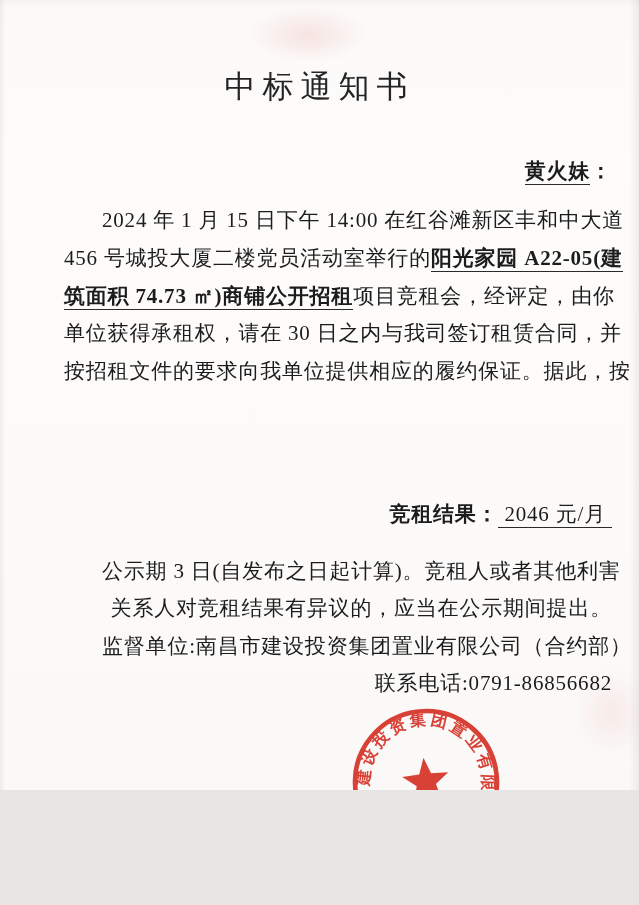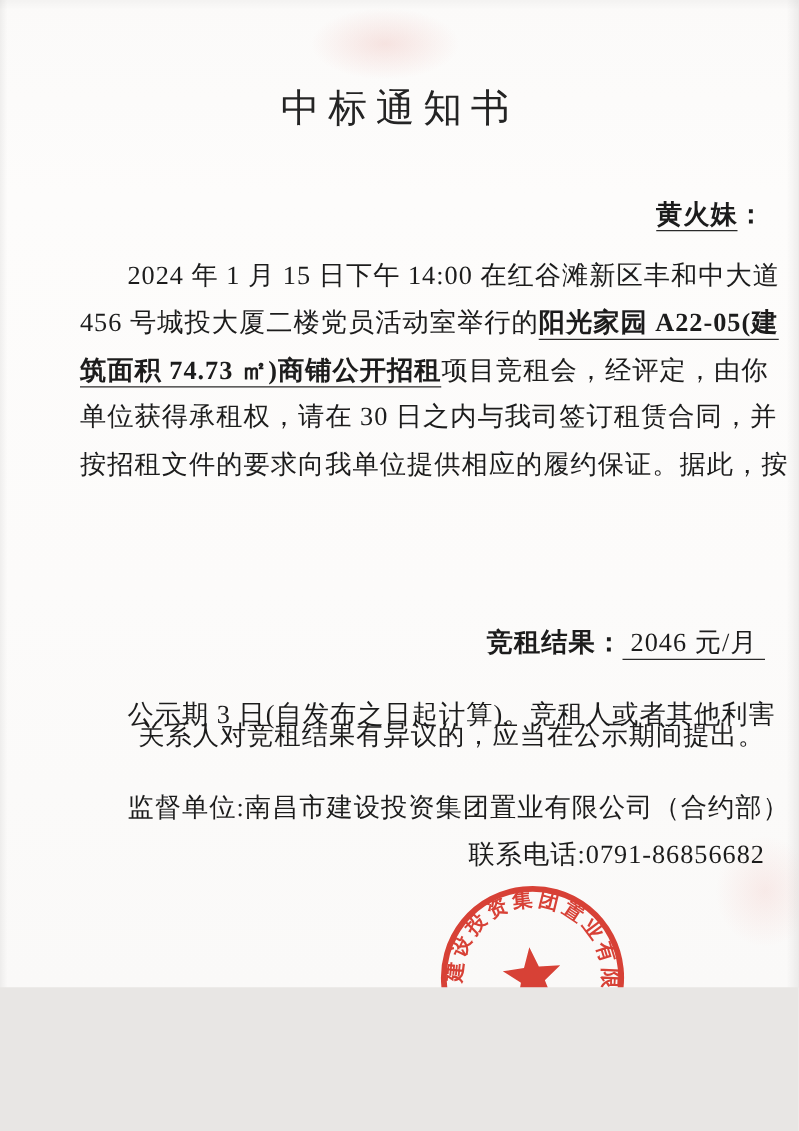--- a/index.html
+++ b/index.html
@@ -40,21 +40,21 @@
   .indent { padding-left: 38px; }
   .greeting { top: 157px; font-weight: 700; }
   .p1l1 { top: 206px; }
   .p1l2 { top: 244px; }
   .p1l3 { top: 282px; }
   .p1l4 { top: 319px; }
   .p1l5 { top: 357px; }
   .p1l6 { top: 395px; }
   .result-line { top: 478px; margin-top: 22px; }
   .p2l1 { top: 557px; }
-  .p2l2 { top: 574px; }
+  .p2l2 { top: 594px; }
   .supervisor-line { top: 632px; }
   .phone-line { top: 669px; }
   .lessor-line { position: absolute; top: 797px; left: 204px; font-size: 21px; letter-spacing: 1px; white-space: pre; }
   .date-line { position: absolute; top: 839px; left: 357px; font-size: 21px; letter-spacing: 1px; white-space: pre; }
 
   
   .smudge-top {
     position: absolute; top: 6px; left: 248px; width: 120px; height: 58px;
     background: radial-gradient(ellipse at center, rgba(221,120,110,0.18) 0%, rgba(221,120,110,0) 70%);
     pointer-events: none;

